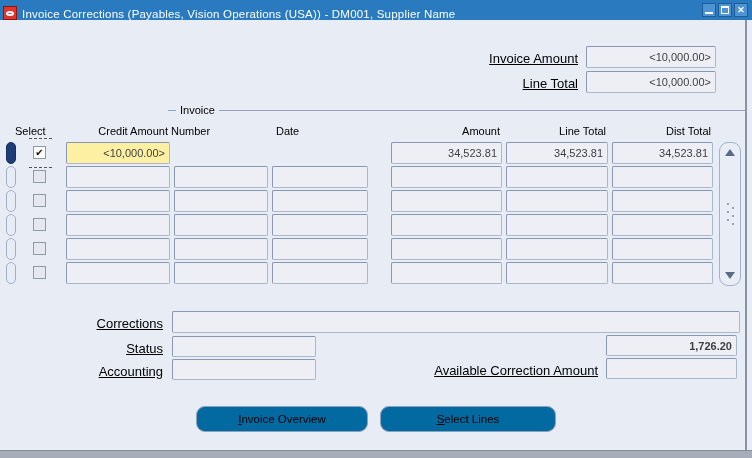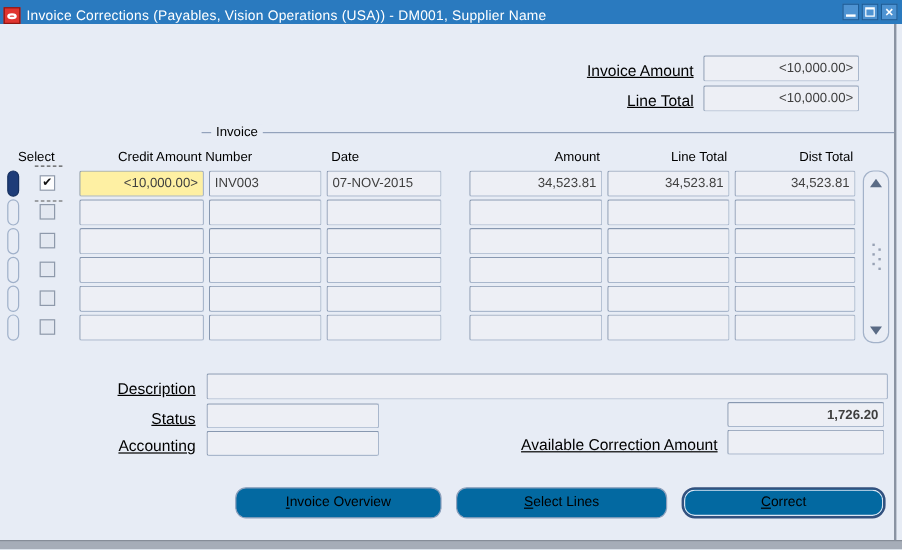--- a/index.html
+++ b/index.html
@@ -157,22 +157,20 @@
   <div class="colhead r" style="left:391px; top:125px; width:109px;">Amount</div>
   <div class="colhead r" style="left:506px; top:125px; width:100px;">Line Total</div>
   <div class="colhead r" style="left:612px; top:125px; width:99px;">Dist Total</div>
 
   <div class="row row0" style="top:142px;">
     <div class="ind current"></div>
     <div class="dash" style="top:-4px;"></div>
     <div class="cb checked">✔</div>
     <div class="dash" style="top:25px;"></div>
     <div class="fld c0 yellow num">&lt;10,000.00&gt;</div>
-    <div class="fld c1">INV003</div>
-    <div class="fld c2">07-NOV-2015</div>
     <div class="fld c3 num">34,523.81</div>
     <div class="fld c4 num">34,523.81</div>
     <div class="fld c5 num">34,523.81</div>
   </div>
 
   <div class="row" style="top:166px;">
     <div class="ind"></div>
     <div class="cb"></div>
     <div class="fld c0"></div>
     <div class="fld c1"></div>
@@ -229,40 +227,37 @@
   <div class="sbar">
     <div class="sb-arrow up">
         <span class="tri-up"></span>
       </div>
     <div class="sb-dots"></div>
     <div class="sb-arrow down">
         <span class="tri-down"></span>
       </div>
   </div>
 
-  <div class="lbl r" style="left:60px; top:316px; width:103px;">Description</div>
+  <div class="lbl r" style="left:60px; top:316px; width:103px;">Corrections</div>
   <div class="fld" style="left:172px; top:311px; width:568px;"></div>
 
   <div class="lbl r" style="left:60px; top:341px; width:103px;">Status</div>
   <div class="fld" style="left:172px; top:336px; width:144px; height:21px;"></div>
 
   <div class="lbl r" style="left:60px; top:364px; width:103px;text-align:right;">Accounting</div>
   <div class="fld" style="left:172px; top:359px; width:144px; height:21px;"></div>
 
   <div class="fld num" style="left:606px; top:335px; width:131px; height:21px;font-weight:bold;">1,726.20</div>
 
   <div class="lbl r" style="left:380px; top:363px; width:218px;">Available Correction Amount</div>
   <div class="fld" style="left:606px; top:358px; width:131px; height:21px;"></div>
 
   <div class="btn" style="left:196px; width:172px;">
     <span class="btn-label">Invoice Overview</span>
   </div>
   <div class="btn" style="left:380px; width:176px;">
     <span class="btn-label">Select Lines</span>
   </div>
-  <div class="btn default" style="left:568px; width:170px;">
-    <span class="btn-label">Correct</span>
-  </div>
 
   <div class="right-edge"></div>
   <div class="bottom-strip"></div>
 
 </div>
 
 </body></html>

